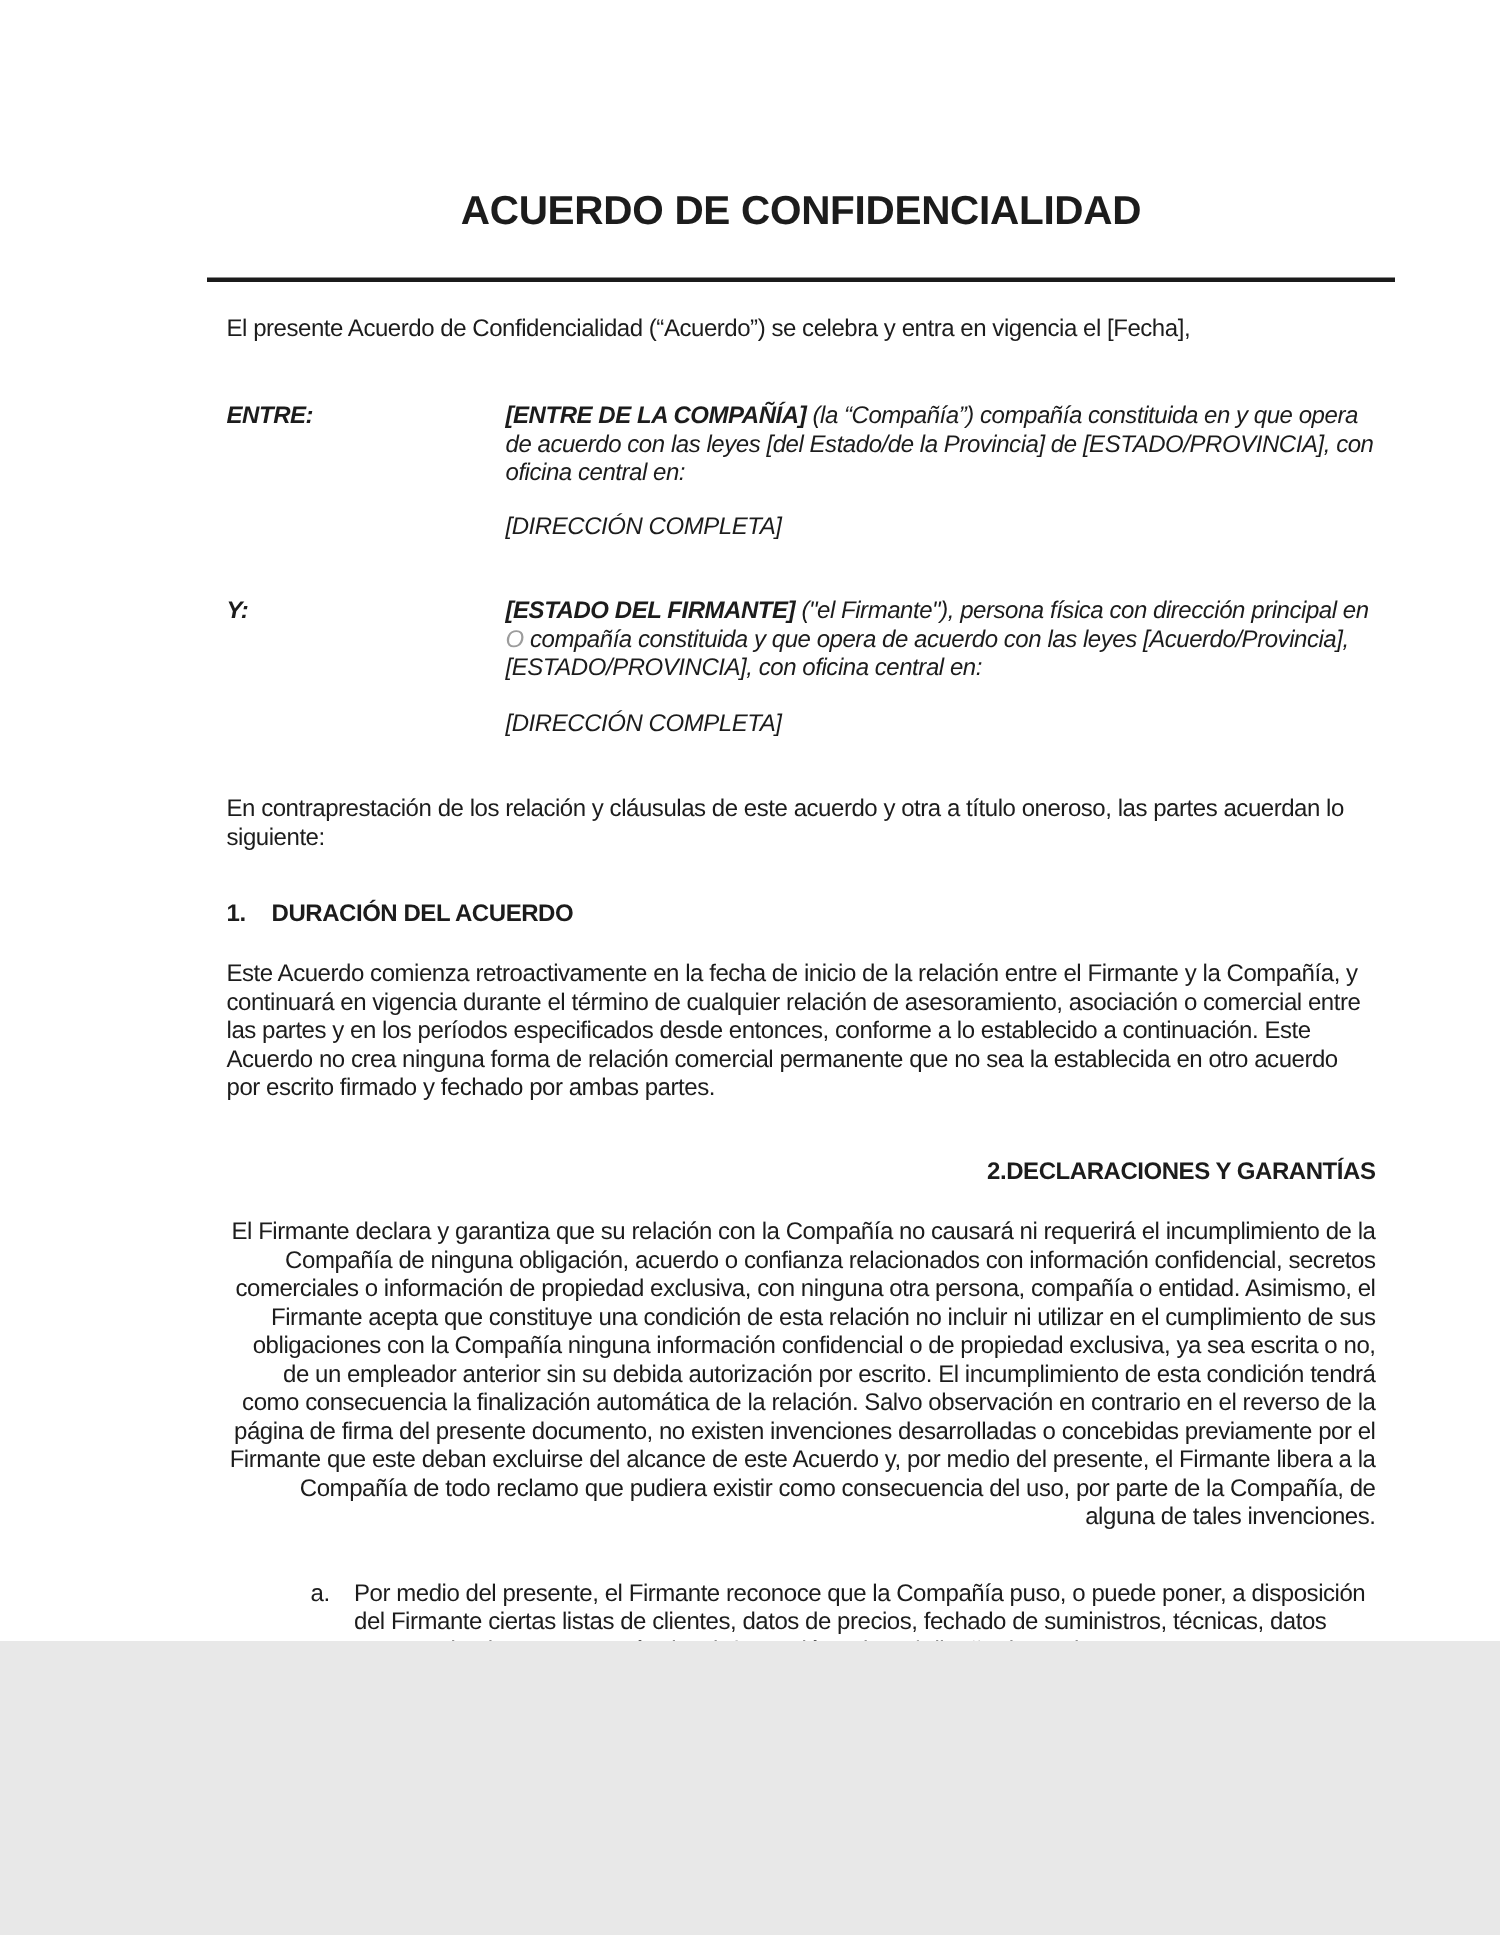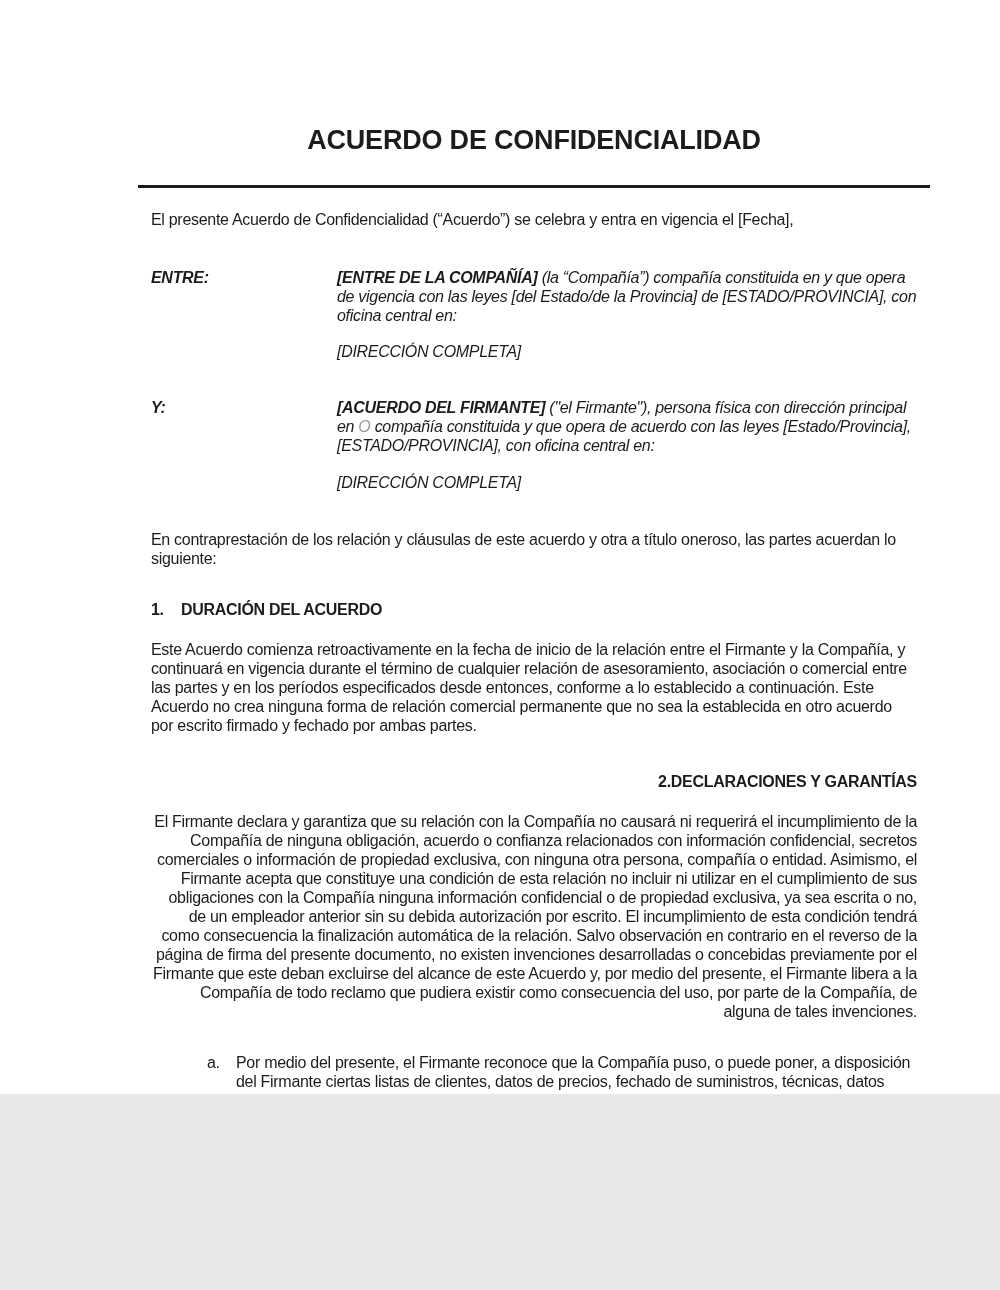--- a/index.html
+++ b/index.html
@@ -63,29 +63,29 @@
 
     <h1 class="doc-title">ACUERDO DE CONFIDENCIALIDAD</h1>
 
     <div class="rule-top"></div>
 
     <p class="intro">El presente Acuerdo de Confidencialidad (“Acuerdo”) se celebra y entra en vigencia el [Fecha],</p>
 
     <div class="party party-entre">
       <div class="party-label">ENTRE:</div>
       <div class="party-body">
-        <p><strong>[ENTRE DE LA COMPAÑÍA]</strong><span> (la “Compañía”) compañía constituida en y que opera de vigencia con las leyes [del Estado/de la Provincia] de [ESTADO/PROVINCIA], con oficina central en:</span></p>
+        <p><strong>[ENTRE DE LA COMPAÑÍA]</strong><span> (la “Compañía”) compañía constituida en y que opera de acuerdo con las leyes [del Estado/de la Provincia] de [ESTADO/PROVINCIA], con oficina central en:</span></p>
         <p class="party-address">[DIRECCIÓN COMPLETA]</p>
       </div>
     </div>
 
     <div class="party party-y">
       <div class="party-label">Y:</div>
       <div class="party-body">
-        <p><strong>[ACUERDO DEL FIRMANTE]</strong><span> ("el Firmante"), persona física con dirección principal en </span><span class="gray-o">O</span><span> compañía constituida y que opera de acuerdo con las leyes [Estado/Provincia], [ESTADO/PROVINCIA], con oficina central en:</span></p>
+        <p><strong>[ESTADO DEL FIRMANTE]</strong><span> ("el Firmante"), persona física con dirección principal en </span><span class="gray-o">O</span><span> compañía constituida y que opera de acuerdo con las leyes [Acuerdo/Provincia], [ESTADO/PROVINCIA], con oficina central en:</span></p>
         <p class="party-address">[DIRECCIÓN COMPLETA]</p>
       </div>
     </div>
 
     <p class="consideration">En contraprestación de los relación y cláusulas de este acuerdo y otra a título oneroso, las partes acuerdan lo siguiente:</p>
 
     <div class="sec-1">
       <p class="sec-heading"><span class="sec-num">1.</span><span>DURACIÓN DEL ACUERDO</span></p>
       <p class="sec-body">Este Acuerdo comienza retroactivamente en la fecha de inicio de la relación entre el Firmante y la Compañía, y continuará en vigencia durante el término de cualquier relación de asesoramiento, asociación o comercial entre las partes y en los períodos especificados desde entonces, conforme a lo establecido a continuación. Este Acuerdo no crea ninguna forma de relación comercial permanente que no sea la establecida en otro acuerdo por escrito firmado y fechado por ambas partes.</p>
     </div>

